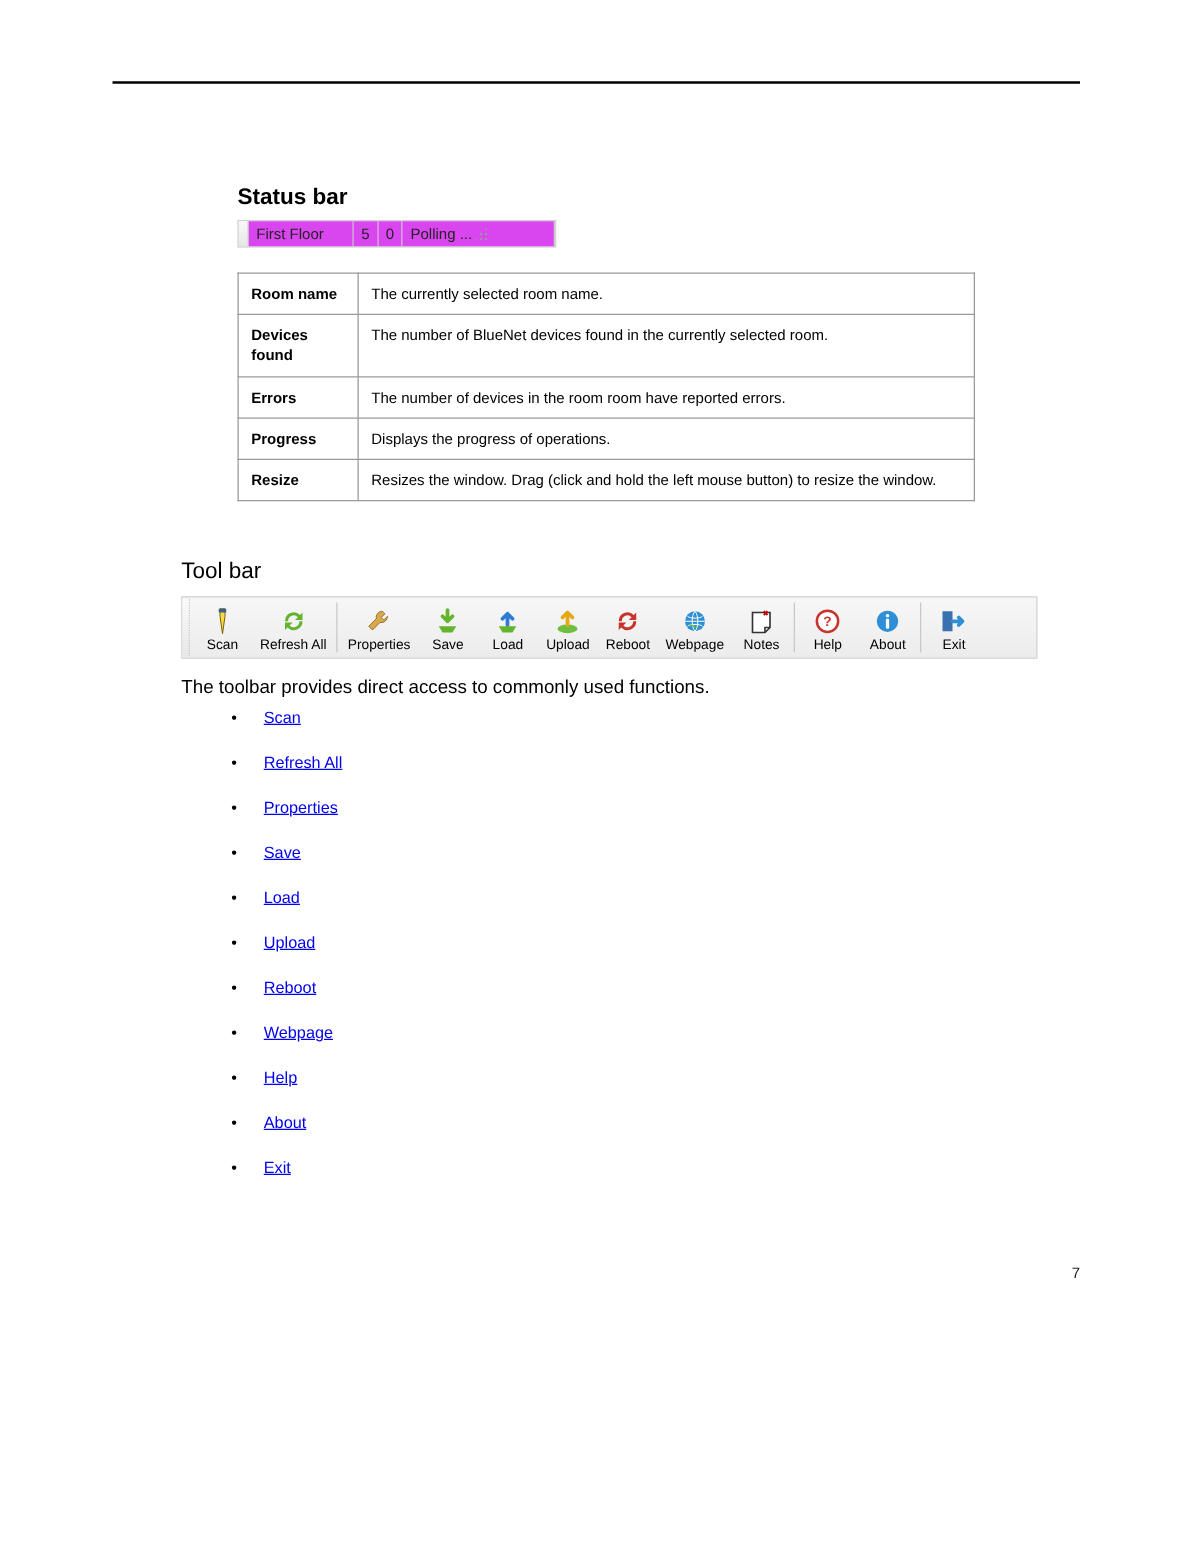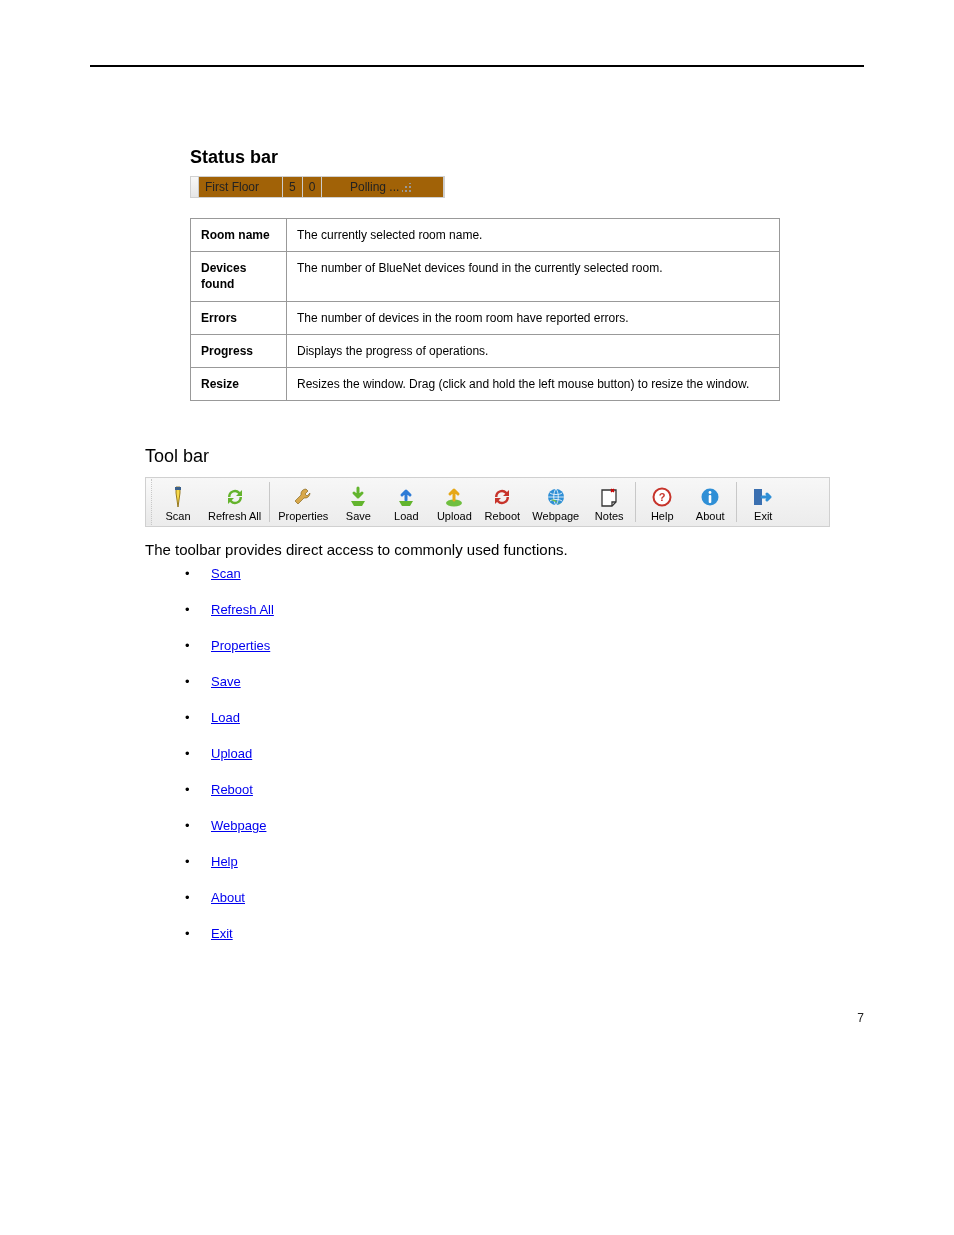--- a/index.html
+++ b/index.html
@@ -39,28 +39,28 @@
     color: #222;
   }
   .sb-grab {
     width: 8px;
     border-right: 1px solid #ccc;
     background: linear-gradient(#f8f8f8,#e6e6e6);
   }
   .sb-cell {
     padding: 2px 6px;
     border-right: 1px solid #ccc;
-    background: #a16207;
+    background: #d946ef;
     display: flex; align-items: center;
   }
   .sb-last {
     flex: 1;
     display: flex;
     align-items: center;
-    justify-content: center;
+    justify-content: flex-start;
   }
   .sb-gripper {
     width: 14px;
     height: 14px;
     margin-right: 2px;
     position: relative;
   }
   .sb-gripper::before {
     content: "";
     position: absolute;

